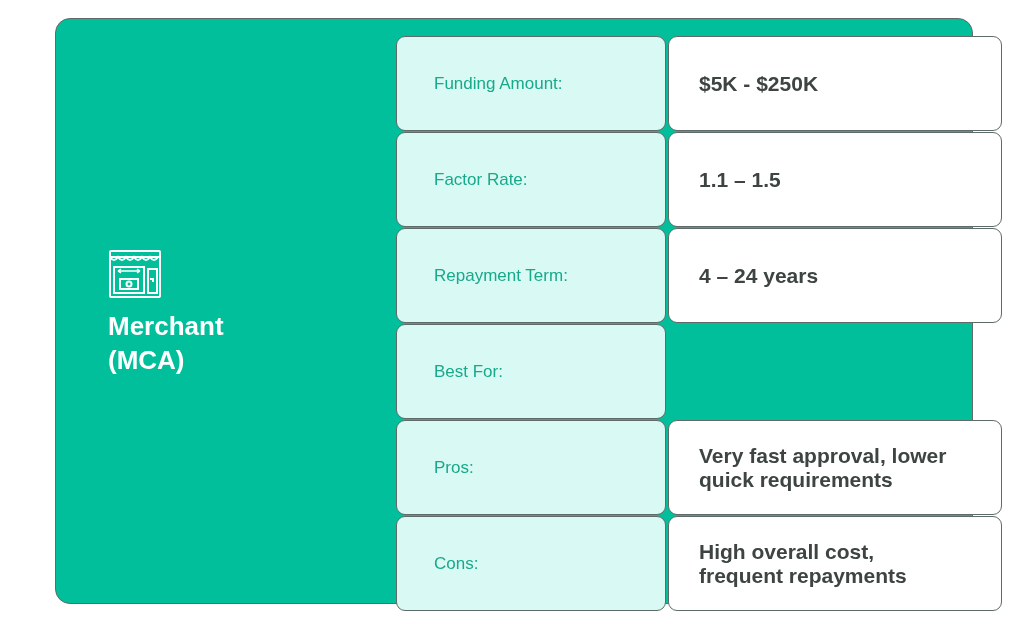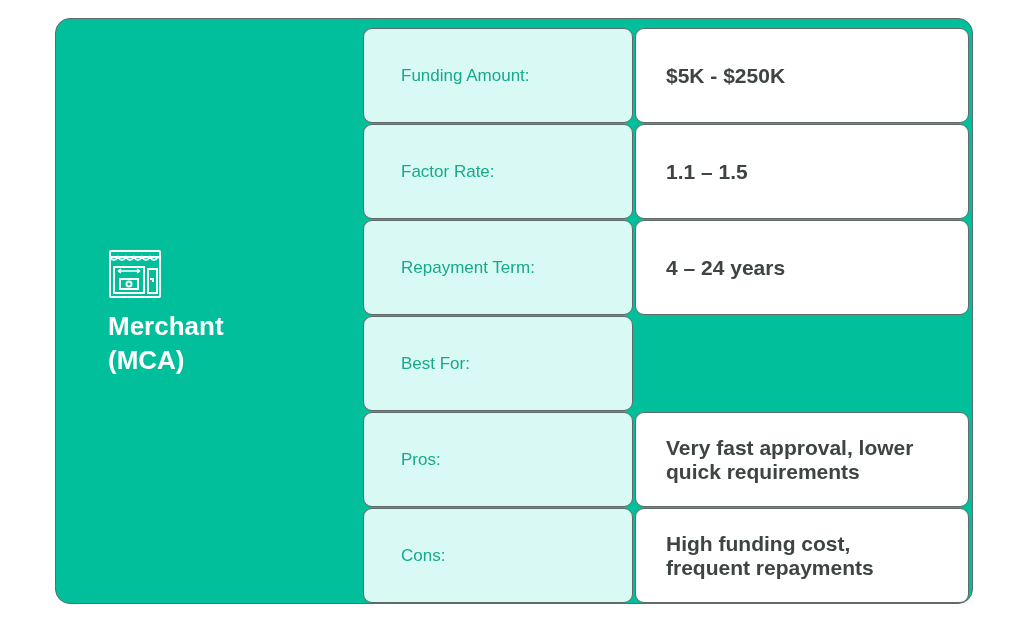--- a/index.html
+++ b/index.html
@@ -7,23 +7,23 @@
   .card {
     position:absolute; left:55px; top:18px; width:918px; height:586px;
     background:#00bf9a; border:1.5px solid #5f6b68; border-radius:15px; box-sizing:border-box;
   }
   .left { position:absolute; left:52px; top:230px; width:260px; }
   .icon { width:54px; height:50px; display:block; margin-bottom:10px; }
   .title { color:#ffffff; font-weight:bold; font-size:26px; line-height:34px; }
   .grid { position:absolute; left:363px; top:24px; width:606px; }
   .row { position:absolute; left:0; width:606px; height:95px; }
   .lab, .val {
-    position:absolute; top:4px; height:95px; box-sizing:border-box;
+    position:absolute; top:12px; height:95px; box-sizing:border-box;
     border:1.5px solid #5f6b68; border-radius:9px;
-    display:flex; align-items:center;
+    display:flex; align-items:center;margin-left:33px;
   }
   .lab { left:0; width:270px; background:#d9faf4; padding-left:37px; color:#17a98a; font-size:17px; }
   .val { left:272px; width:334px; background:#ffffff; padding-left:30px; color:#3d4442; font-weight:bold; font-size:21px; line-height:24px; white-space:pre-line; }
 </style>
 </head>
 <body>
 
 <div class="card">
   <div class="left">
     <svg class="icon" viewBox="0 0 54 50" fill="none" stroke="#ffffff" stroke-width="2">
@@ -60,16 +60,16 @@
   <div class="row" style="top:288px">
     <div class="lab">Best For:</div>
   </div>
   <div class="row" style="top:384px">
     <div class="lab">Pros:</div>
     <div class="val">Very fast approval, lower
 quick requirements</div>
   </div>
   <div class="row" style="top:480px">
     <div class="lab">Cons:</div>
-    <div class="val">High funding cost,
+    <div class="val">High overall cost,
 frequent repayments</div>
   </div>
 </div>
 
 </body></html>

